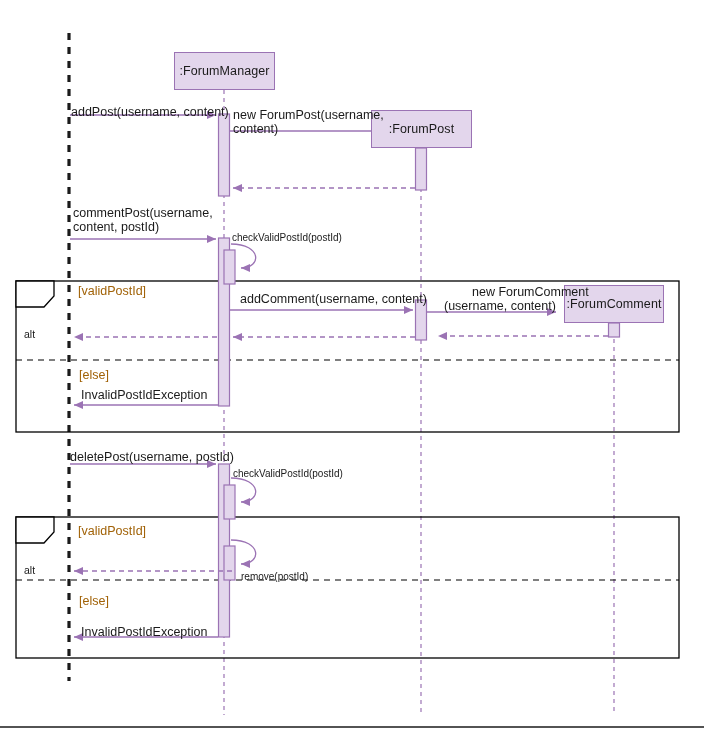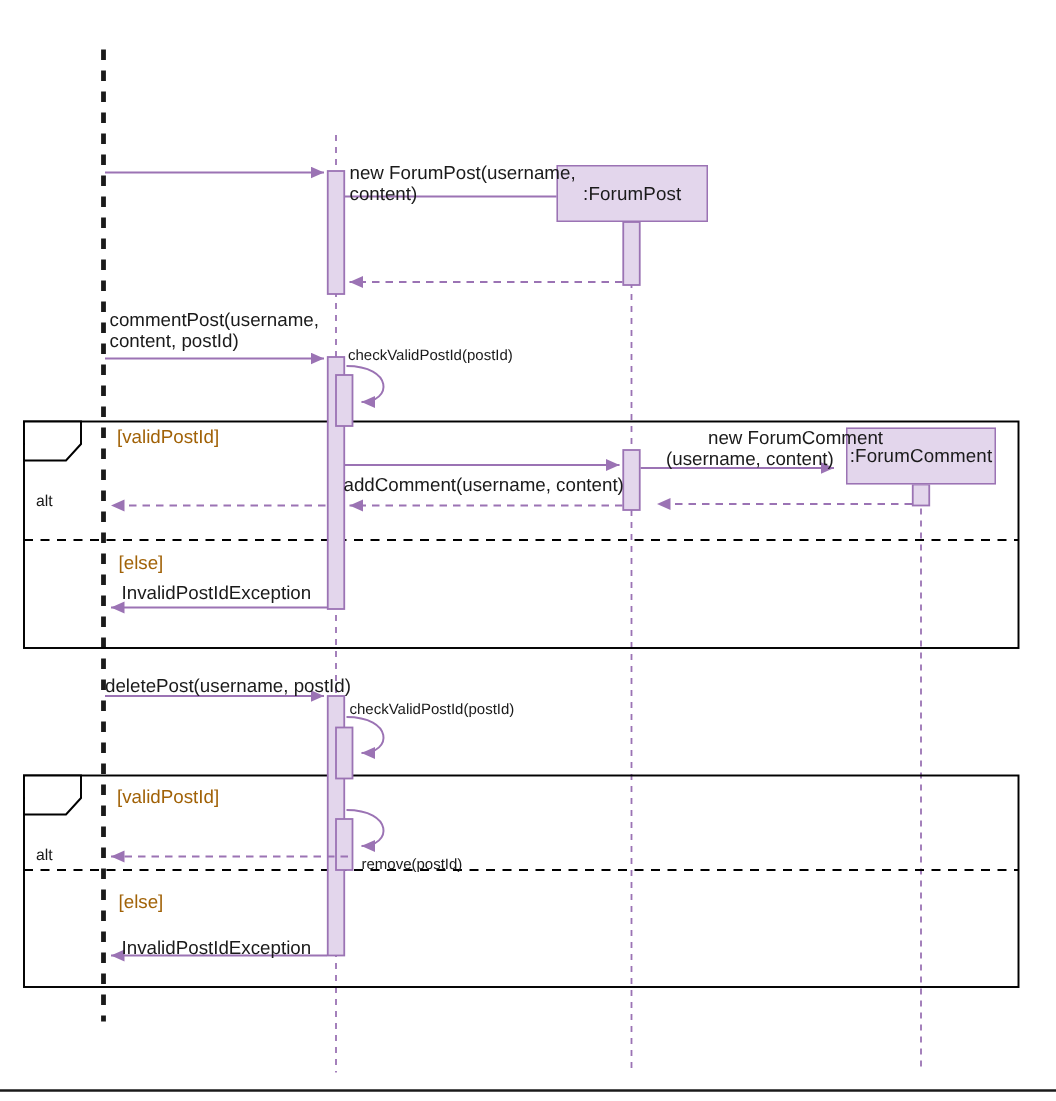--- a/index.html
+++ b/index.html
@@ -205,47 +205,51 @@
 
     <g>
       <line x1="218" y1="637" x2="74" y2="637" stroke="#9b73b4" stroke-width="1.4" marker-end="url(#arrowFilledL)"></line>
     </g>
 
     <g>
       <line x1="0" y1="727" x2="704" y2="727" stroke="#1a1a1a" stroke-width="1.6"></line>
     </g>
   </svg>
 
+  <div class="obj-box" style="left:174px; top:52px; width:101px; height:38px;">
+    <span>:ForumManager</span>
+  </div>
 
   <div class="obj-box" style="left:564px; top:285px; width:100px; height:38px;">
     <span>:ForumComment</span>
   </div>
 
   <div class="obj-box" style="left:371px; top:110px; width:101px; height:38px;">
     <span>:ForumPost</span>
   </div>
 
   <div class="frame-tag" style="left:24px; top:284px;">alt</div>
   <div class="frame-tag" style="left:24px; top:520px;">alt</div>
 
   <div class="guard-label" style="left:78px; top:284px;">[validPostId]</div>
   <div class="guard-label" style="left:79px; top:368px;">[else]</div>
   <div class="guard-label" style="left:78px; top:524px;">[validPostId]</div>
   <div class="guard-label" style="left:79px; top:594px;">[else]</div>
 
+  <div class="msg-label left" style="left:71px; top:105px;">addPost(username, content)</div>
 
   <div class="msg-label" style="left:233px; top:108px; width:140px;">new ForumPost(username,</div>
   <div class="msg-label" style="left:233px; top:122px; width:140px;">content)</div>
 
   <div class="msg-label" style="left:73px; top:206px; width:142px;">commentPost(username,</div>
   <div class="msg-label" style="left:73px; top:220px; width:142px;">content, postId)</div>
 
   <div class="msg-label small left" style="left:232px; top:232px;">checkValidPostId(postId)</div>
 
-  <div class="msg-label" style="left:229px; top:292px; width:172px;margin-top:24px;">addComment(username, content)</div>
+  <div class="msg-label" style="left:240px; top:292px; width:172px;">addComment(username, content)</div>
 
   <div class="msg-label" style="left:444px; top:285px; width:104px;padding-left:28px;">new ForumComment</div>
   <div class="msg-label" style="left:444px; top:299px; width:116px;">(username, content)</div>
 
   <div class="msg-label left" style="left:81px; top:388px;">InvalidPostIdException</div>
 
   <div class="msg-label left" style="left:70px; top:450px;">deletePost(username, postId)</div>
 
   <div class="msg-label small left" style="left:233px; top:468px;">checkValidPostId(postId)</div>
 

